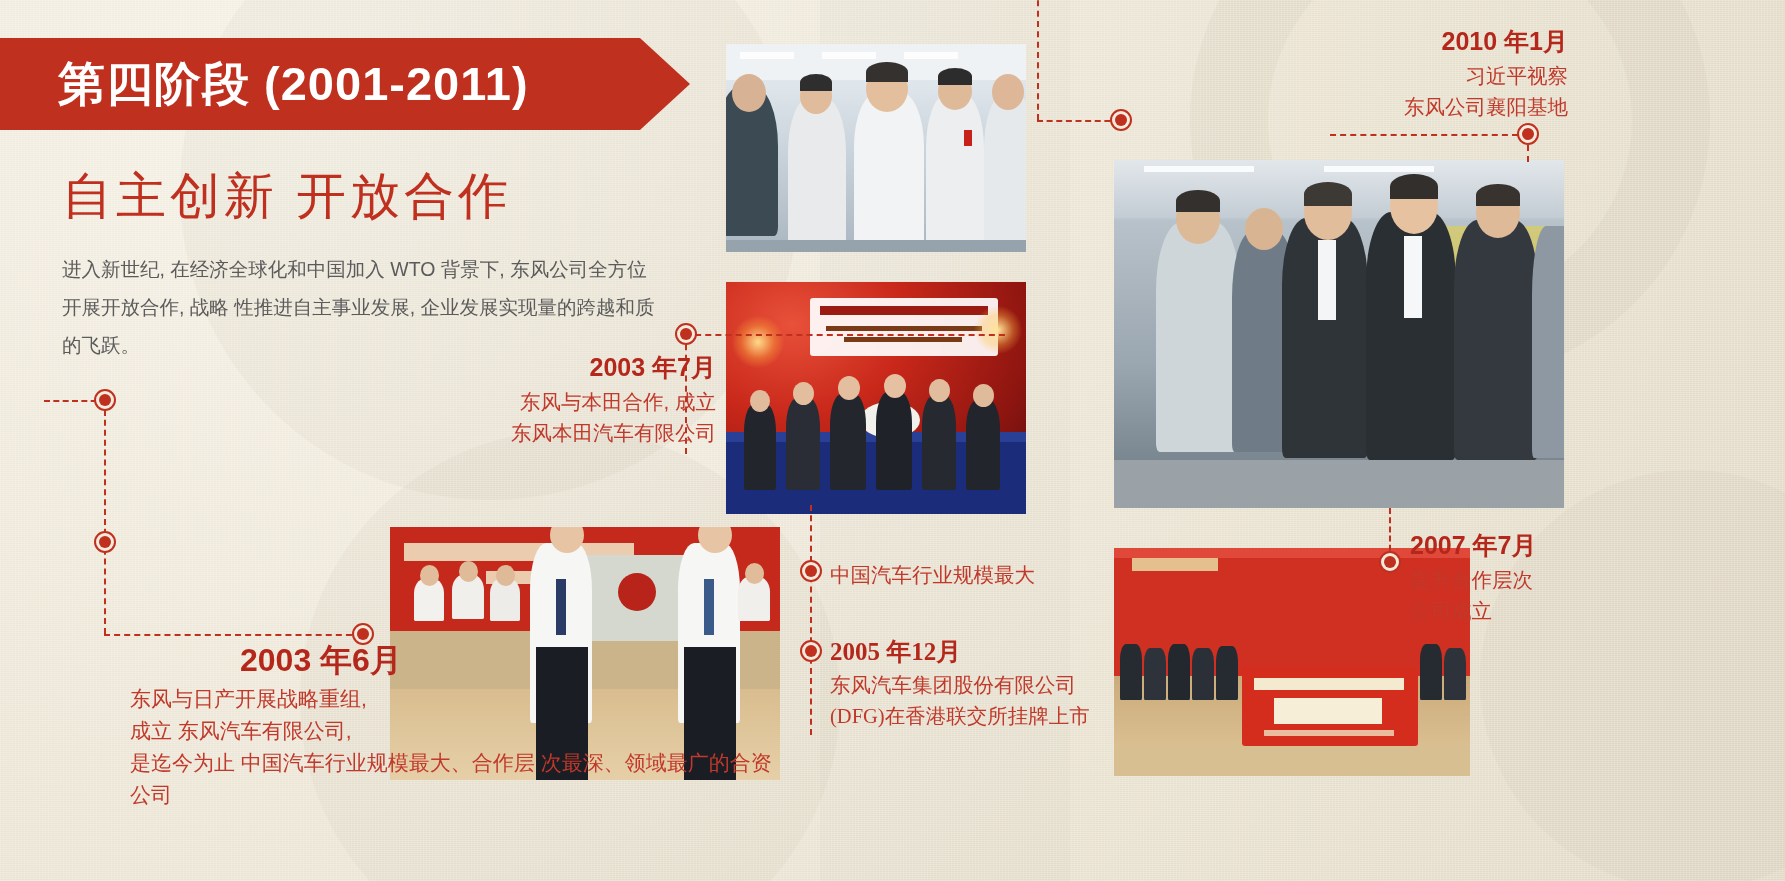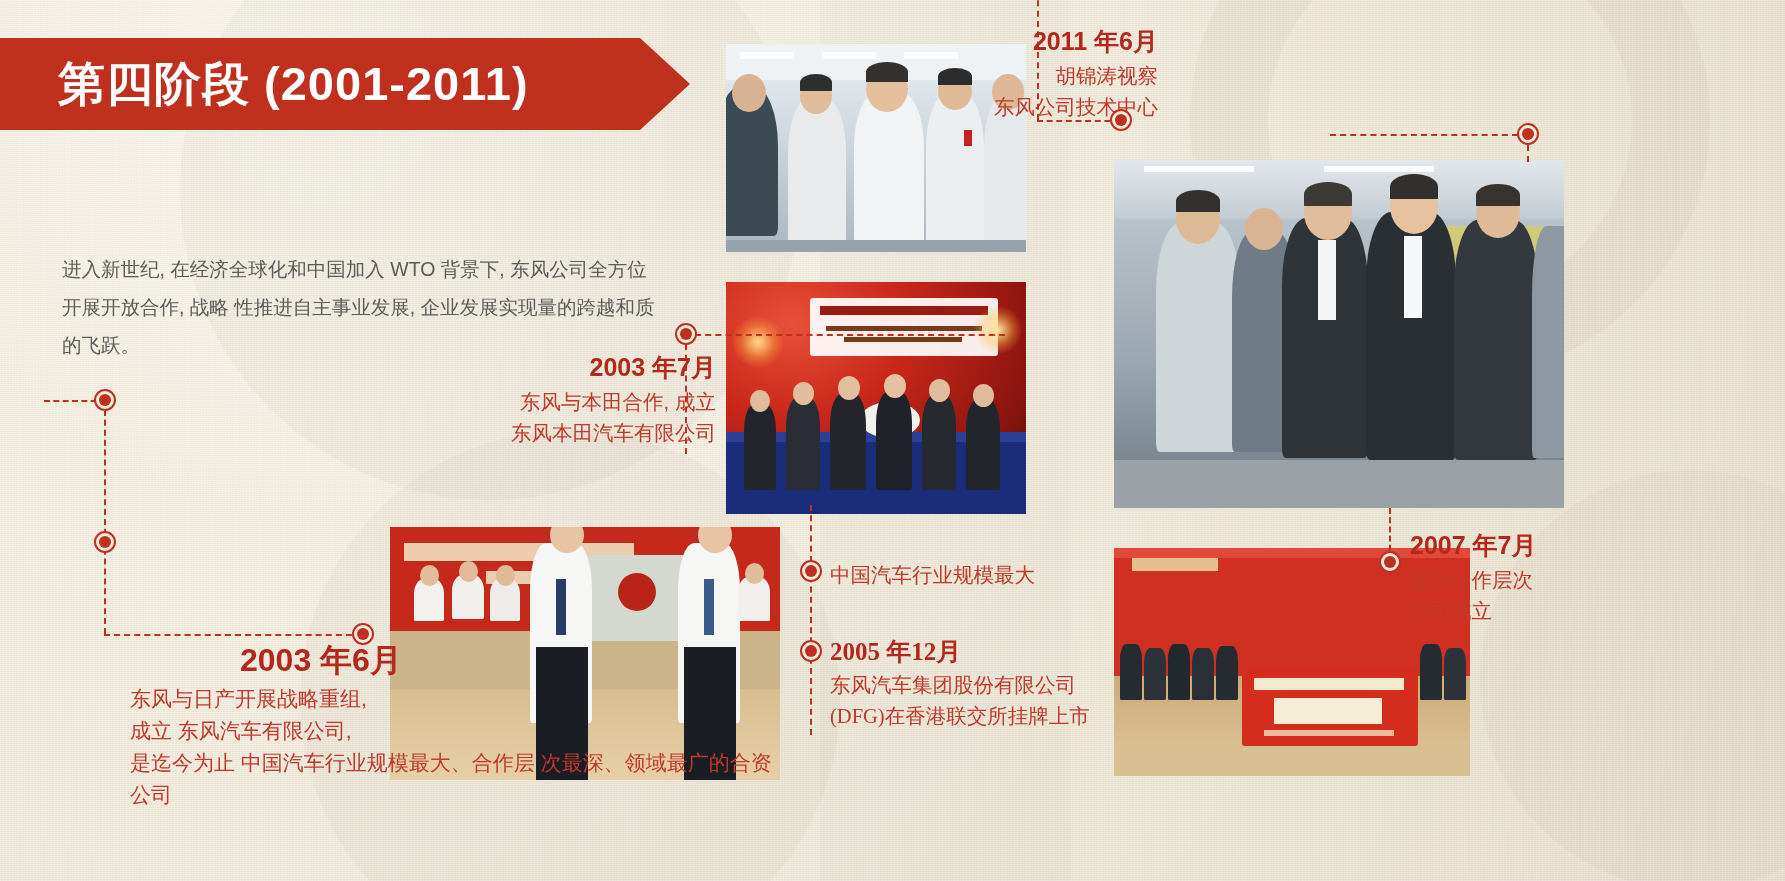--- a/index.html
+++ b/index.html
@@ -208,20 +208,21 @@
   <div class="wm" style="left:300px; top:430px; width:540px; height:540px;"></div>
   <div class="wm-ring" style="left:1190px; top:-140px; width:520px; height:520px;"></div>
   <div class="wm" style="left:1480px; top:470px; width:420px; height:420px;"></div>
   <div class="wm-band" style="left:820px; top:0; width:250px; height:881px;"></div>
   <div class="grain"></div>
 
   <div class="banner">
     <span class="banner-title">第四阶段 (2001-2011)</span>
   </div>
 
+  <div class="subtitle">自主创新 开放合作</div>
 
   <div class="intro">进入新世纪, 在经济全球化和中国加入 WTO 背景下, 东风公司全方位开展开放合作, 战略 性推进自主事业发展, 企业发展实现量的跨越和质的飞跃。</div>
 
   <div class="photo" id="photo-hu">
     <div class="ph-inner">
       <div class="rect" style="left:0;top:0;width:300px;height:36px;background:#eef2f5;"></div>
       <div class="rect" style="left:14px;top:8px;width:54px;height:7px;background:#fdfdfd;"></div>
       <div class="rect" style="left:96px;top:8px;width:54px;height:7px;background:#fdfdfd;"></div>
       <div class="rect" style="left:178px;top:8px;width:54px;height:7px;background:#fdfdfd;"></div>
       <div class="blob" style="left:-10px;top:42px;width:62px;height:150px;background:#3c4a54;border-radius:40% 40% 6% 6%;"></div>
@@ -401,20 +402,20 @@
     <div class="ev-desc">东风汽车集团股份有限公司
 (DFG)在香港联交所挂牌上市</div>
   </div>
 
   <div class="event" style="left:1410px; top:530px; width:330px;">
     <div class="ev-date">2007 年7月</div>
     <div class="ev-desc">提升合作层次
 公司成立</div>
   </div>
 
-
-  <div class="event ev-right" style="left:920px; top:26px; width:238px;">
-    <div class="ev-date">2011 年6月</div>
-    <div class="ev-desc">胡锦涛视察
-东风公司技术中心</div>
-  </div>
+  <div class="event ev-right" style="left:1330px; top:26px; width:238px;">
+    <div class="ev-date">2010 年1月</div>
+    <div class="ev-desc">习近平视察
+东风公司襄阳基地</div>
+  </div>
+
 
 </div>
 
 </body></html>

